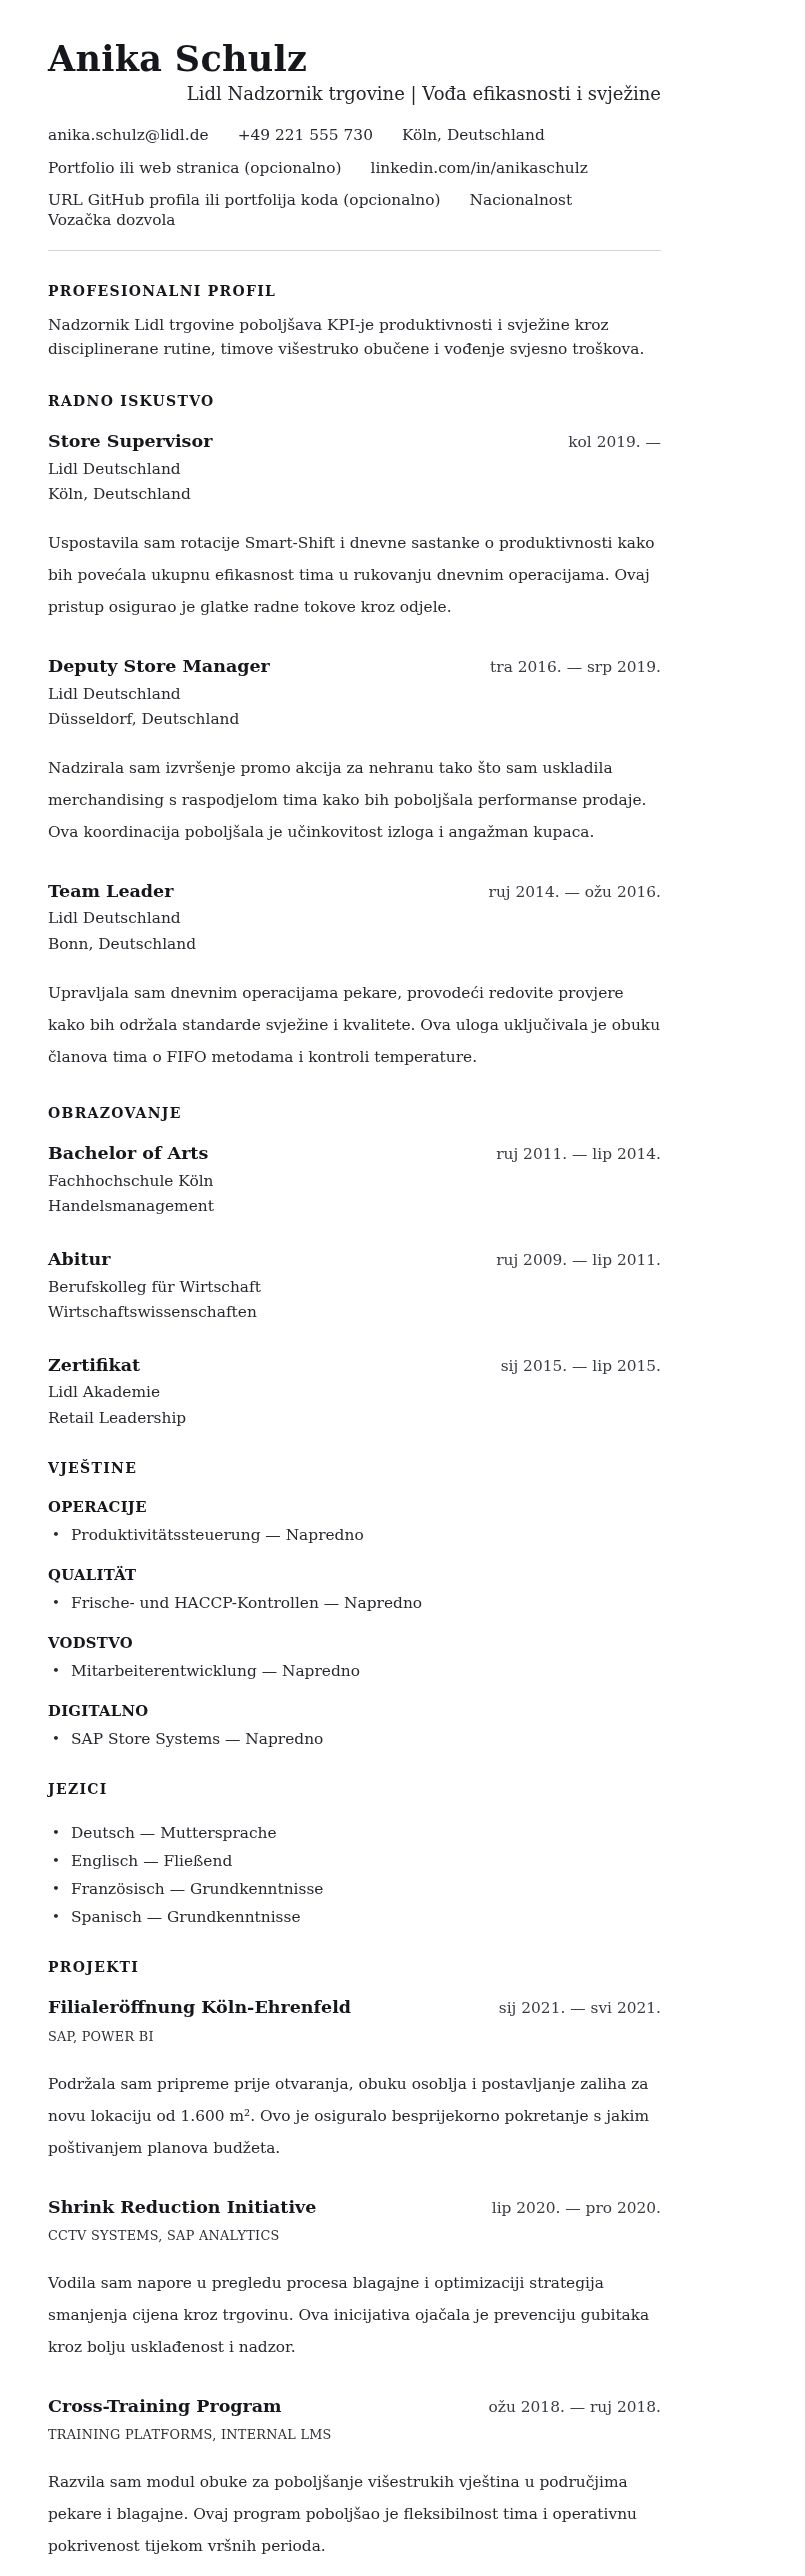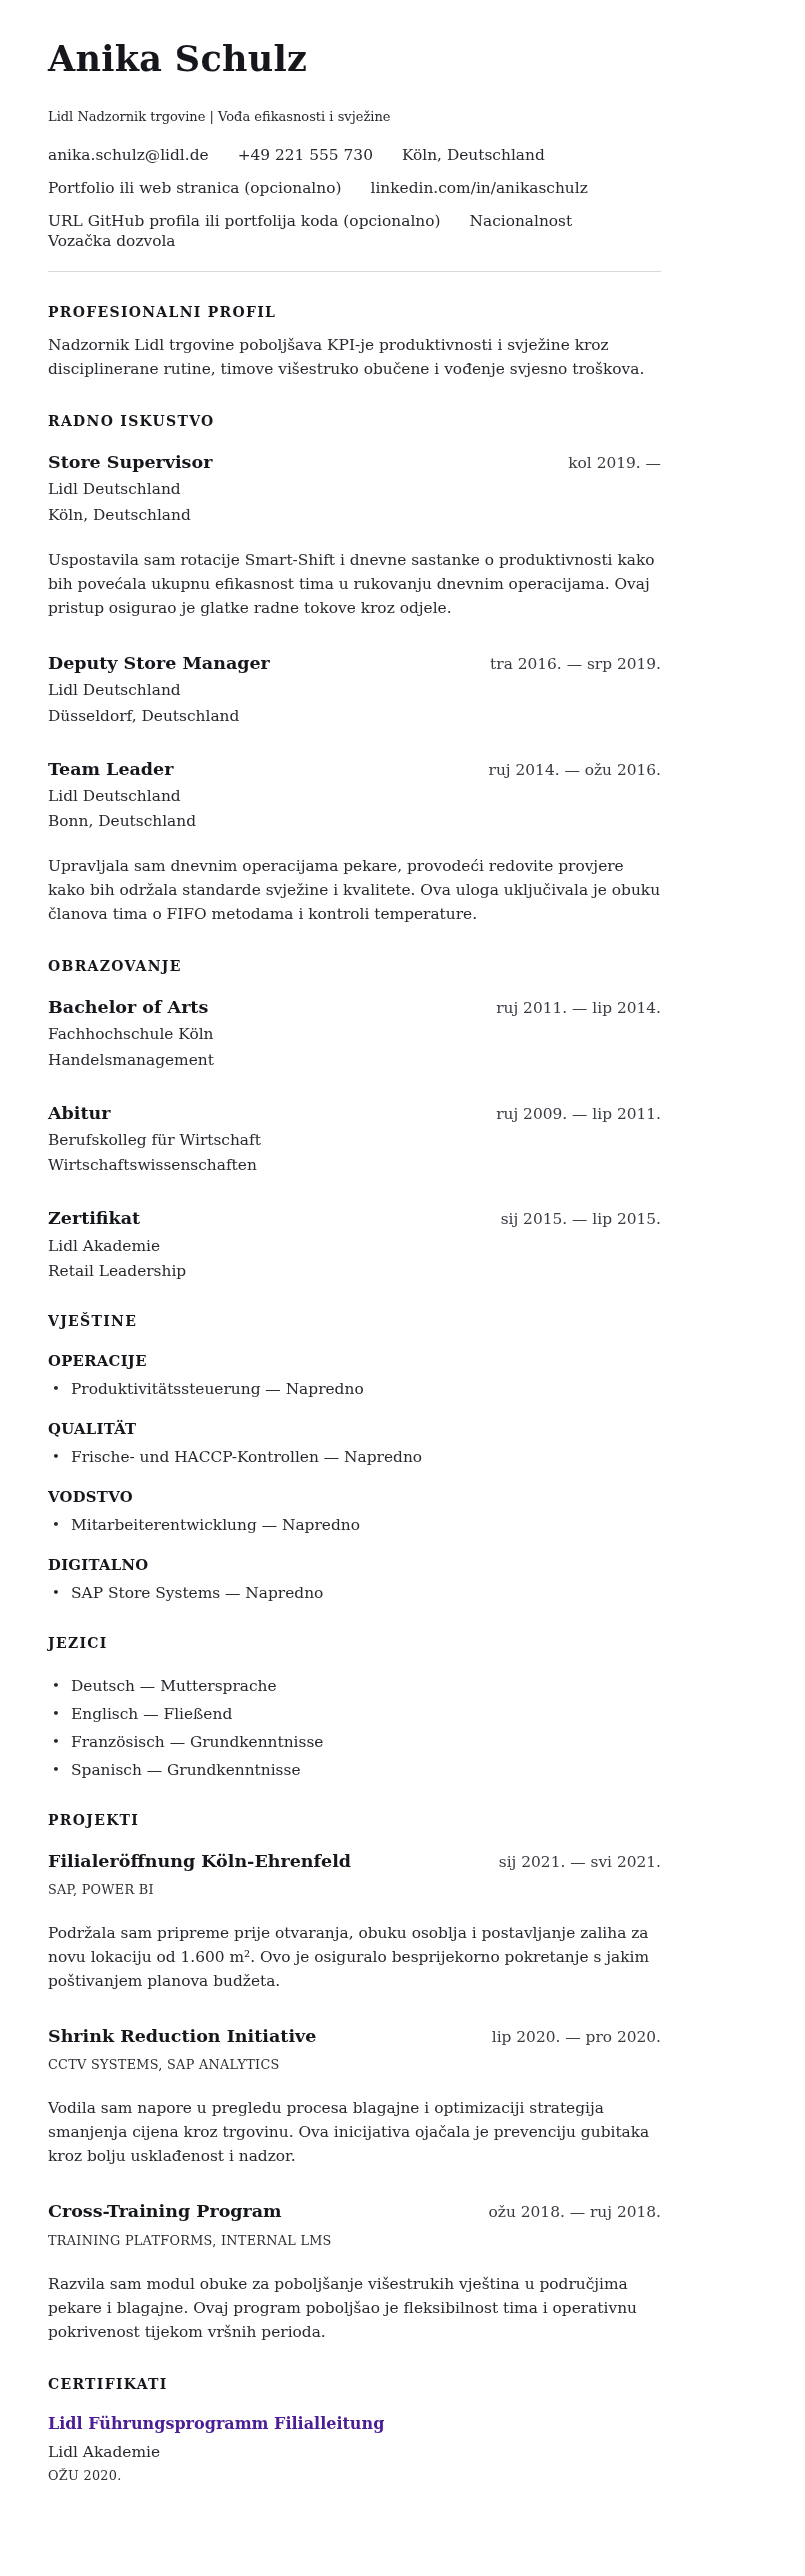--- a/index.html
+++ b/index.html
@@ -27,24 +27,25 @@
   
   .name {
     margin: 0;
     font-size: 35px;
     line-height: 1.1;
     font-weight: 700;
     color: #15171c;
     letter-spacing: 0.3px;
   }
   .tagline {
-    margin-top: 30px;
-    font-size: 13px;
+    margin-top: 3px;
+    font-size: 18px;
     line-height: 1.3;
     color: #24262c;
+    text-align: right;
   }
   .contact {
     margin-top: 20px;
     font-size: 15.4px;
     color: #26282e;
   }
   .contact-row {
     display: flex;
     flex-wrap: wrap;
     column-gap: 29px;
@@ -98,21 +99,21 @@
   .entry-line {
     margin-top: 5.4px;
     font-size: 15.4px;
     line-height: 20px;
     color: #26282e;
   }
   .entry-desc {
     margin: 23px 0 0 0;
     max-width: 717px;
     font-size: 15.4px;
-    line-height: 24px;
+    line-height: 32px;
   }
   .entry-tools {
     margin-top: 9.4px;
     font-size: 12.8px;
     line-height: 16px;
     letter-spacing: 0.3px;
     color: #2c2e34;
   }
 
   
@@ -228,20 +229,21 @@
         <p class="entry-desc">Uspostavila sam rotacije Smart-Shift i dnevne sastanke o produktivnosti kako bih povećala ukupnu efikasnost tima u rukovanju dnevnim operacijama. Ovaj pristup osigurao je glatke radne tokove kroz odjele.</p>
       </div>
 
       <div class="entry">
         <div class="entry-head">
           <div class="entry-title">Deputy Store Manager</div>
           <div class="entry-dates">tra 2016. — srp 2019.</div>
         </div>
         <div class="entry-line">Lidl Deutschland</div>
         <div class="entry-line">Düsseldorf, Deutschland</div>
+        <p class="entry-desc">Nadzirala sam izvršenje promo akcija za nehranu tako što sam uskladila merchandising s raspodjelom tima kako bih poboljšala performanse prodaje. Ova koordinacija poboljšala je učinkovitost izloga i angažman kupaca.</p>
       </div>
 
       <div class="entry">
         <div class="entry-head">
           <div class="entry-title">Team Leader</div>
           <div class="entry-dates">ruj 2014. — ožu 2016.</div>
         </div>
         <div class="entry-line">Lidl Deutschland</div>
         <div class="entry-line">Bonn, Deutschland</div>
         <p class="entry-desc">Upravljala sam dnevnim operacijama pekare, provodeći redovite provjere kako bih održala standarde svježine i kvalitete. Ova uloga uključivala je obuku članova tima o FIFO metodama i kontroli temperature.</p>

